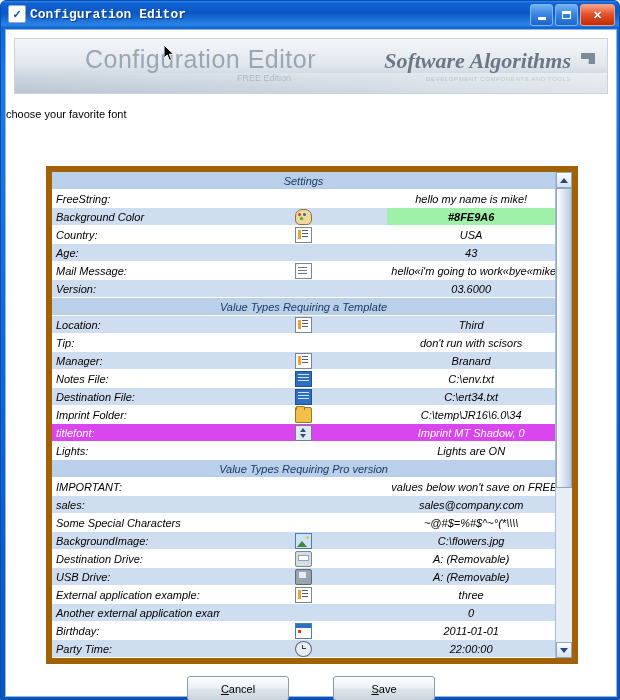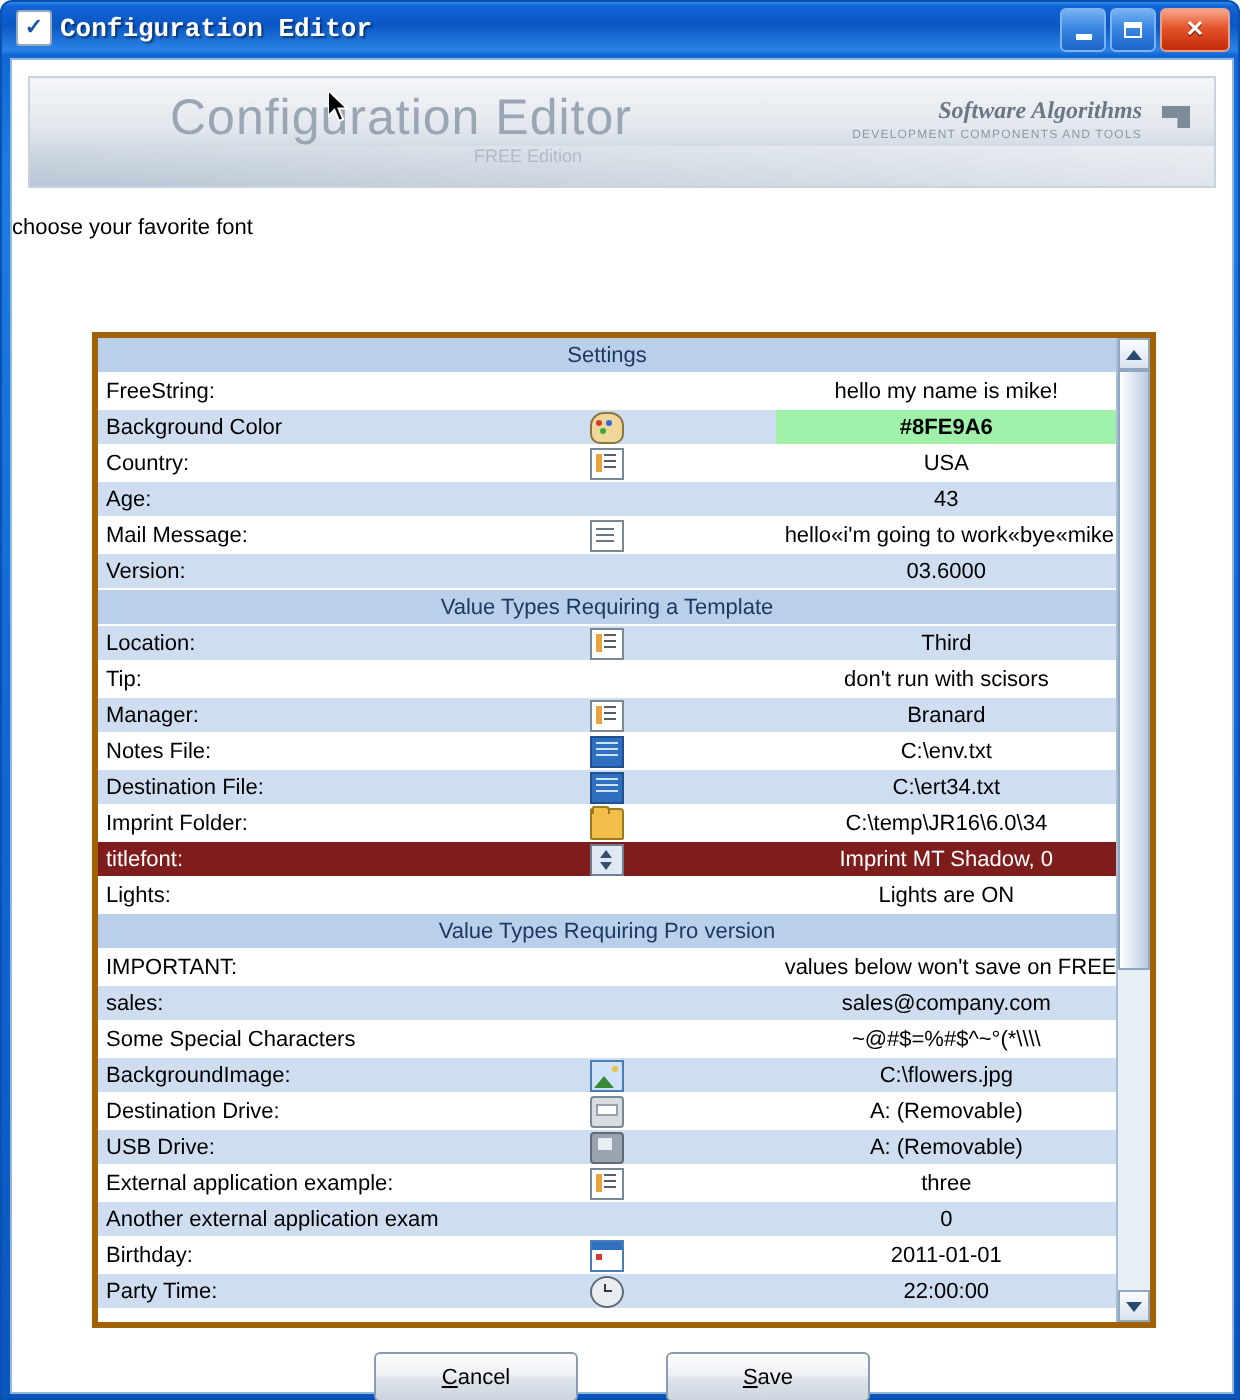--- a/index.html
+++ b/index.html
@@ -138,21 +138,21 @@
   }
   .brand {
     position: absolute;
     right: 36px; top: 9px;
     text-align: right;
   }
   .brand-name {
     font-family: "Liberation Serif", serif;
     font-style: italic;
     font-weight: bold;
-    font-size: 12px;
+    font-size: 22px;
     color: #6b7785;
   }
   .brand-tag {
     font-size: 6px;
     letter-spacing: 0.6px;
     color: #8d99a6;
     margin-top: 2px;
   }
   .brand-mark {
     position: absolute;
@@ -168,24 +168,25 @@
     font-size: 11px;
     color: #000000;
   }
 
   
   .grid-wrap {
     position: absolute;
     left: 40px; top: 136px;
     width: 532px;
     height: 498px;
-    border: 3px solid #a16207;
+    border: 6px solid #a16207;
     background: #ffffff;
     box-sizing: border-box;
     display: flex;
+    font-style: italic;
   }
   .grid-scroll {
     flex: 1 1 auto;
     overflow: hidden;
     position: relative;
   }
   table.grid {
     width: 100%;
     border-collapse: collapse;
     table-layout: fixed;
@@ -205,21 +206,21 @@
 
   tr.alt td { background: #cfddf0; }
   tr.norm td { background: #ffffff; }
   tr.section td {
     background: #b9cfea;
     color: #1b3a63;
     text-align: center;
     font-weight: normal;
   }
   tr.sel td {
-    background: #7f1d1d;
+    background: #d946ef;
     color: #ffffff;
   }
   tr.colorcell td.c-value {
     background: #9ff0a8;
     color: #000000;
     font-weight: bold;
   }
 
   
   .ic { display: inline-block; width: 15px; height: 14px; vertical-align: middle; position: relative; }

